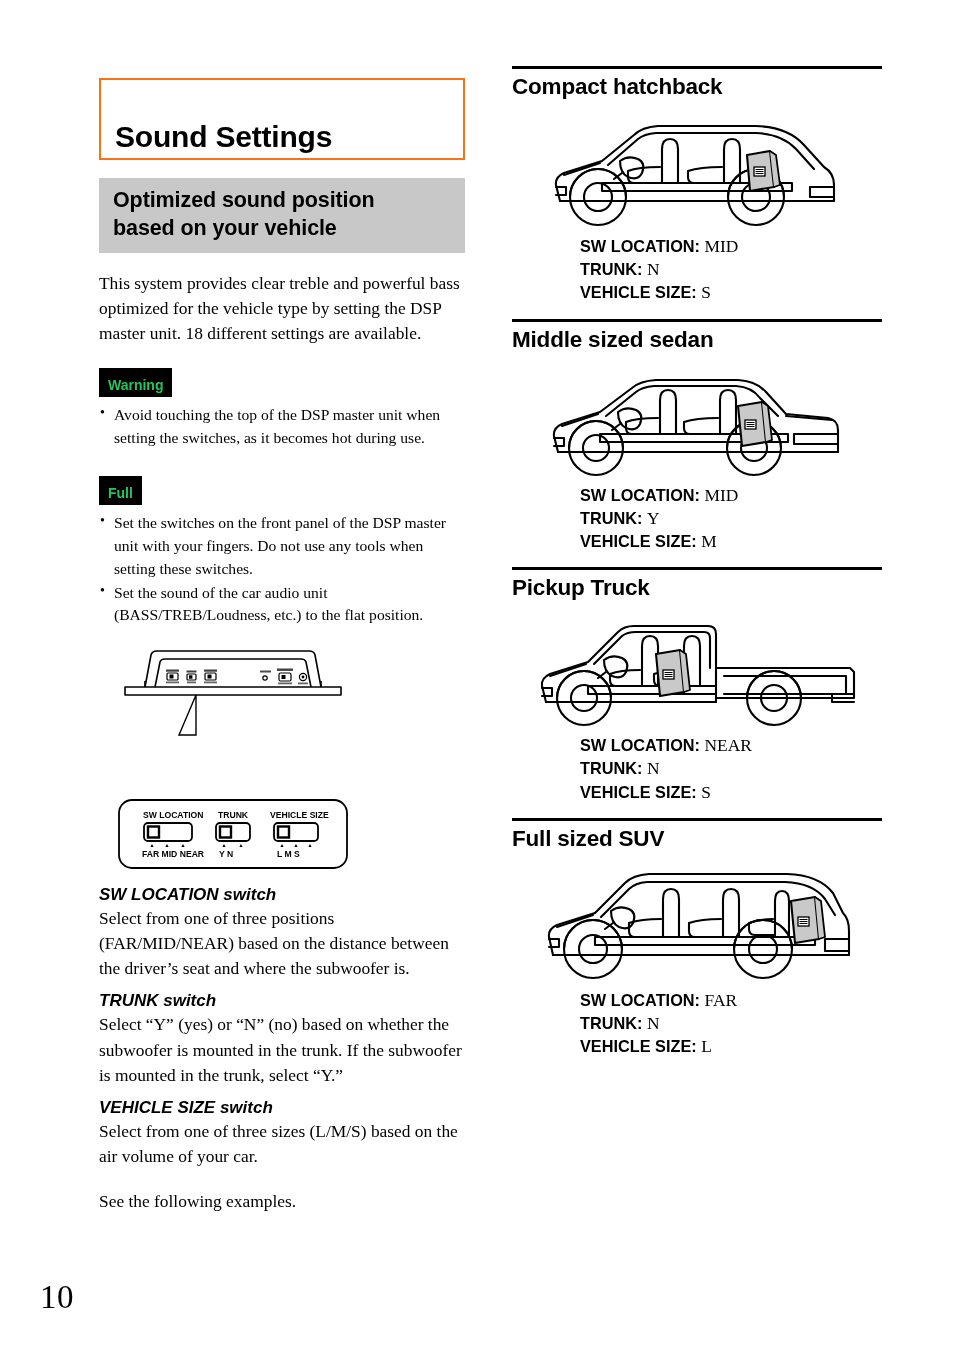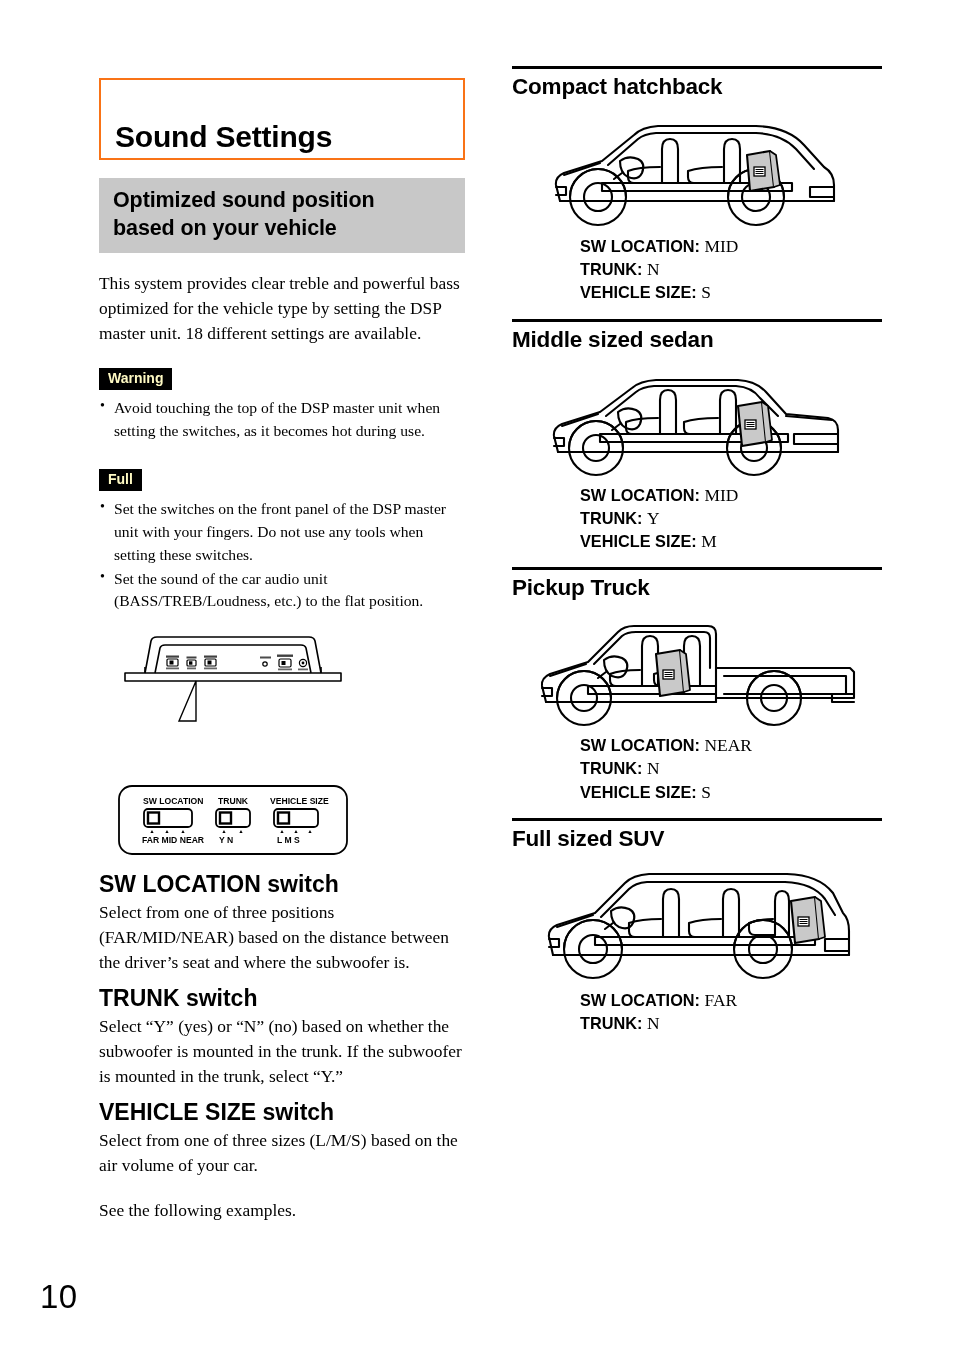--- a/index.html
+++ b/index.html
@@ -56,25 +56,25 @@
     margin: 18px 0 0 0;
     font-size: 17.4px;
     line-height: 1.44;
     text-align: left;
   }
 
   
   .badge {
     display: inline-block;
     background: #000;
-    color: #fef9c3;
+    color: #22c55e;
     font-family: "Liberation Sans", sans-serif;
     font-weight: bold;
     font-size: 14px;
-    padding: 3px 9px 4px 9px;
+    padding: 10px 9px 4px 9px;
     line-height: 1.1;
   }
   .badge-wrap { margin-top: 22px; }
   .badge-wrap.notes { margin-top: 26px; }
 
   
   ul.bullets {
     margin: 7px 0 0 0;
     padding: 0;
     list-style: none;
@@ -94,38 +94,39 @@
     font-size: 14px;
   }
 
   
   .dsp-figure { margin-top: 16px; margin-left: 18px; }
 
   
   .sw-head {
     font-family: "Liberation Sans", sans-serif;
     font-weight: bold;
-    font-size: 23px;
+    font-size: 17px;
     margin-top: 9px;
     line-height: 1.3;
+    font-style: italic;
   }
   .sw-head.first { margin-top: 14px; }
   .sw-body {
     font-size: 17.4px;
     line-height: 1.44;
     margin: 0;
   }
   .spacer-p { height: 20px; }
 
   
   .page-num {
     position: absolute;
     left: 40px;
     bottom: 36px;
-    font-family: Liberation Sans, sans-serif;
+    font-family: Liberation Serif, serif;
     font-size: 33px;
     letter-spacing: 0.5px;
   }
 
   
   .veh-section { margin-bottom: 14px; }
   .veh-rule {
     border-top: 3px solid #000;
     margin-bottom: 4px;
   }
@@ -499,19 +500,20 @@
             <rect x="261" y="60" width="11" height="9" fill="#fff" stroke="#000" stroke-width="1.3"></rect>
             <g stroke="#000" stroke-width="1">
               <path d="M262.5 62.5 h8 M262.5 64.5 h8 M262.5 66.5 h8"></path>
             </g>
           </g>
         </svg>
       </div>
       <div class="veh-specs">
         <div class="spec-line"><span class="lbl">SW LOCATION</span><span class="lbl">: </span><span class="val">FAR</span></div>
         <div class="spec-line"><span class="lbl">TRUNK</span><span class="lbl">: </span><span class="val">N</span></div>
+        <div class="spec-line"><span class="lbl">VEHICLE SIZE</span><span class="lbl">: </span><span class="val">L</span></div>
       </div>
     </div>
 
   </div>
 
   <div class="page-num">10</div>
 </div>
 
 </body></html>

